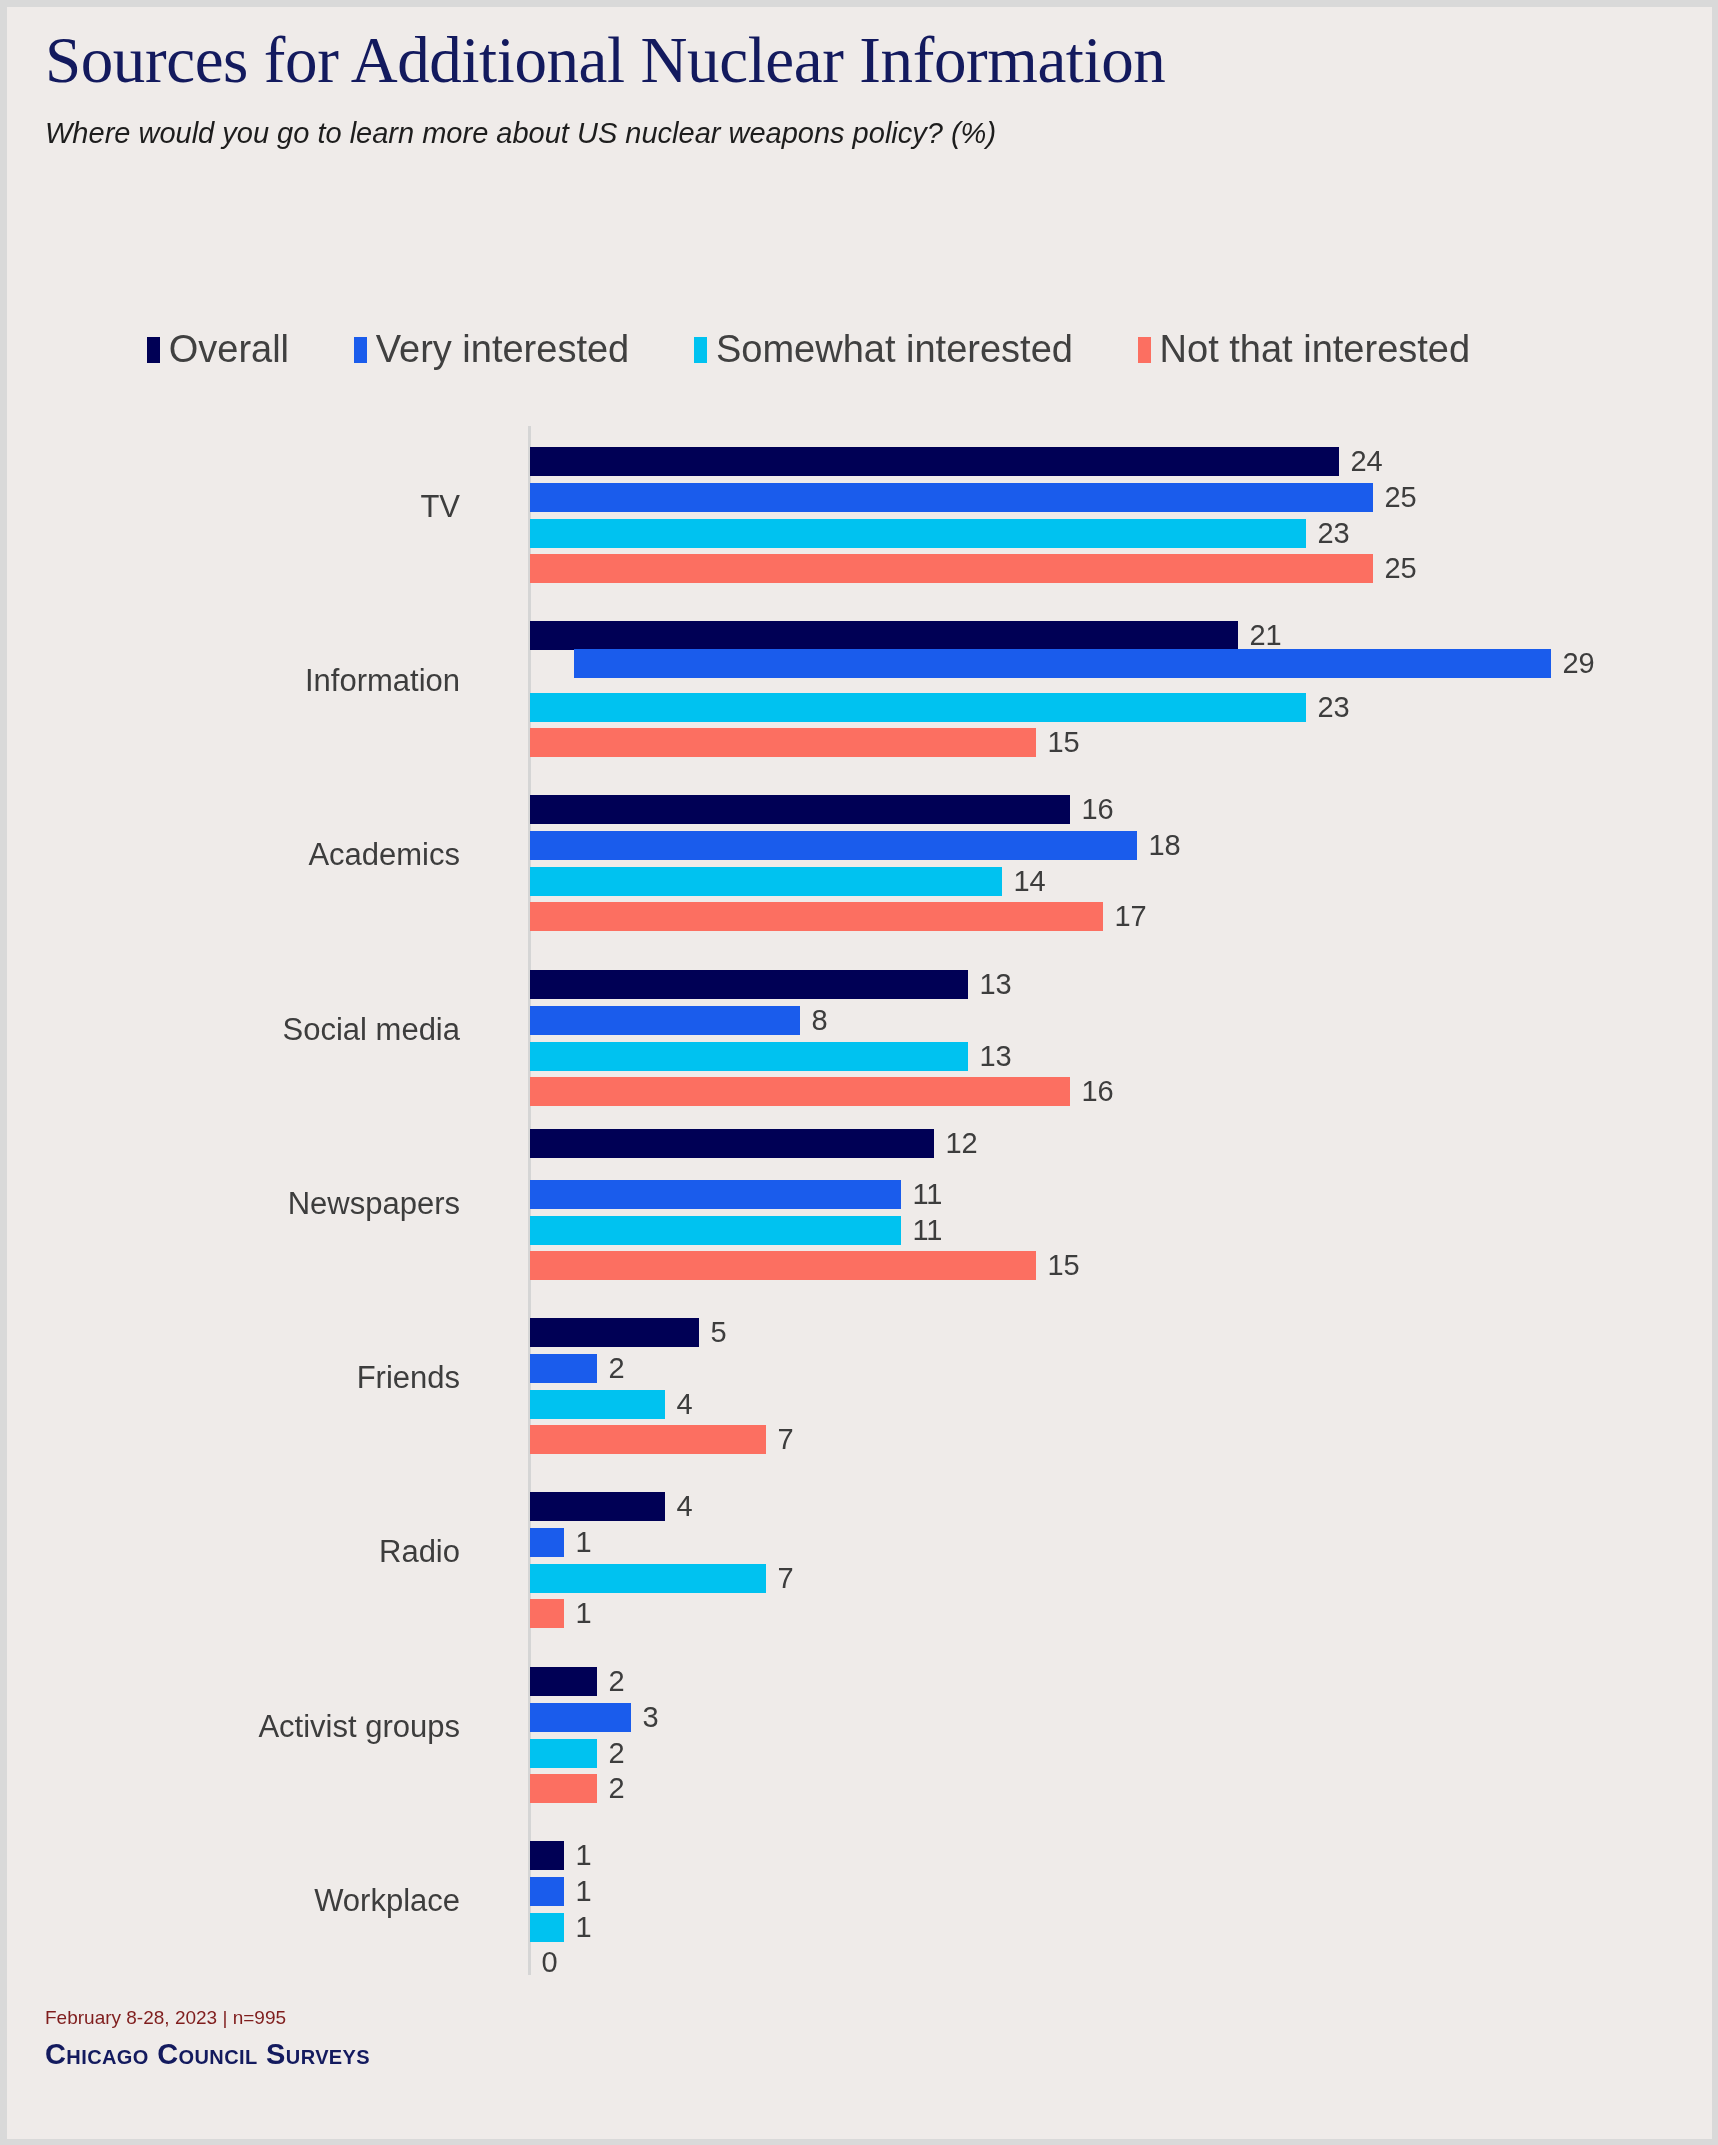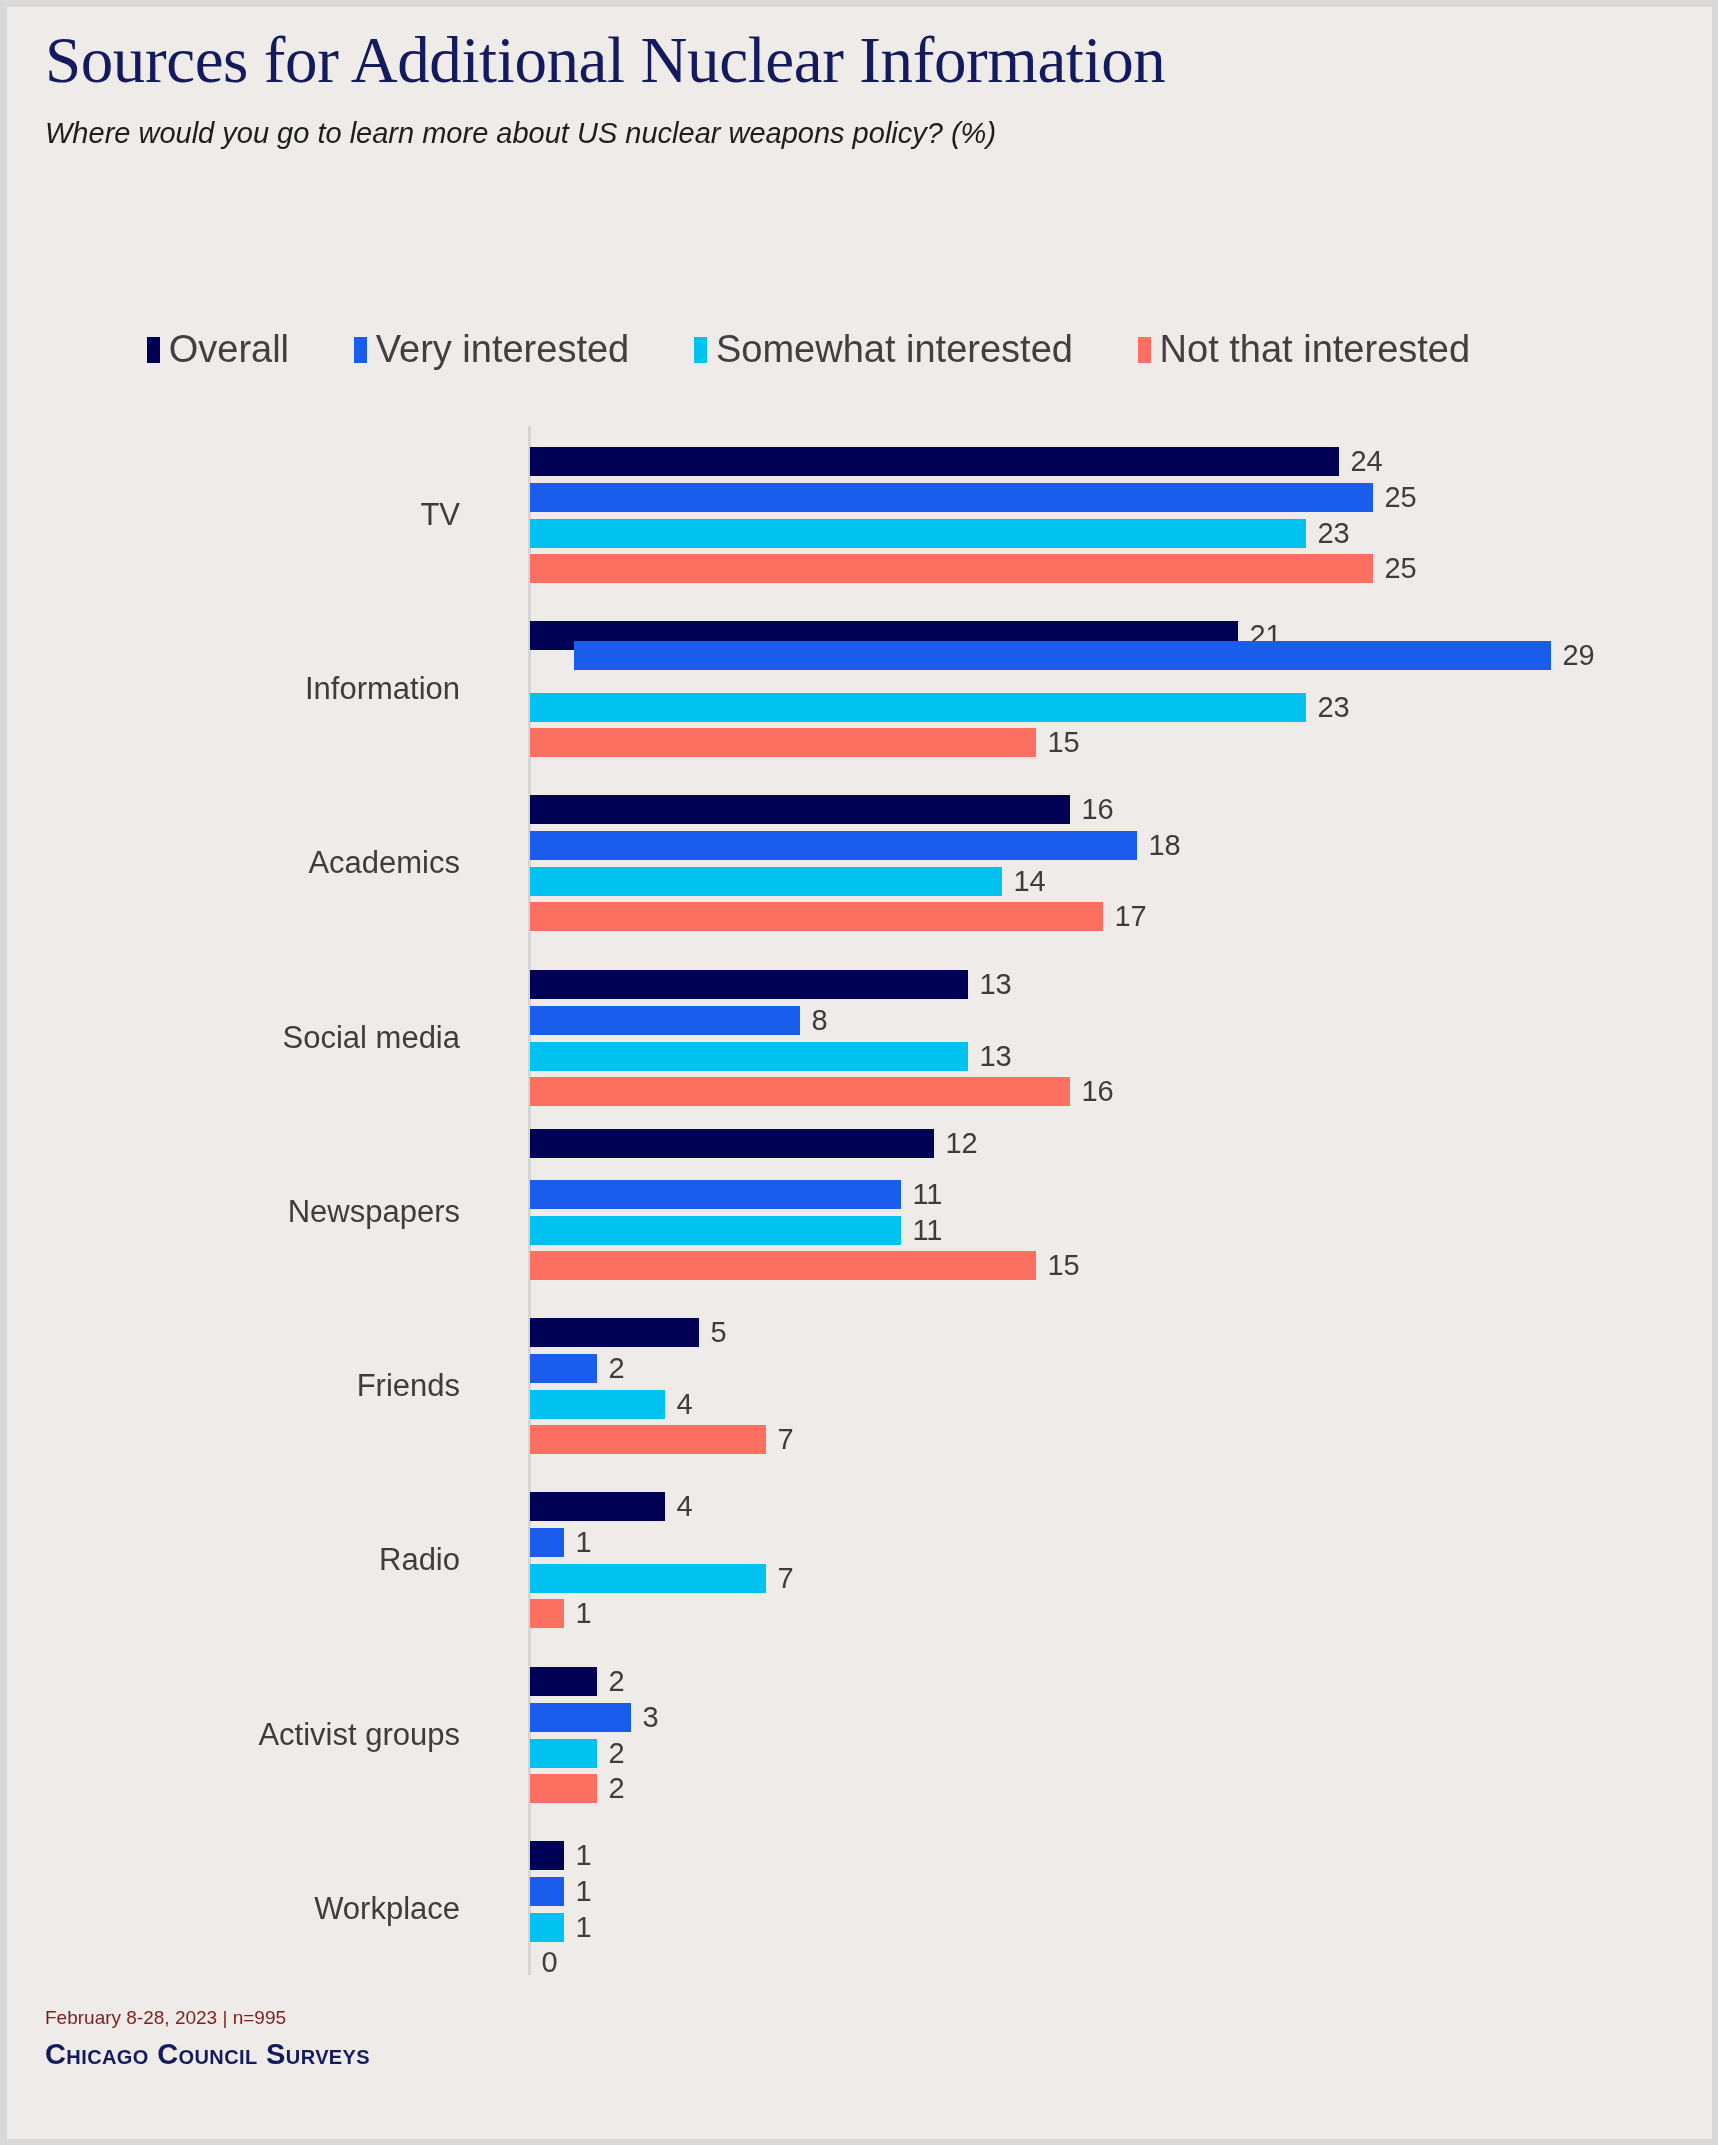--- a/index.html
+++ b/index.html
@@ -91,21 +91,21 @@
   }
   .group {
     position: absolute;
     left: 0;
     width: 1705px;
     height: 153px;
   }
   .cat-label {
     position: absolute;
     left: 0;
-    top: 12px;
+    top: 4px;
     width: 486px;
     height: 153px;
     display: flex;
     align-items: center;
     justify-content: flex-end;
     padding-right: 33px;
     box-sizing: border-box;
     font-size: 31px;
     color: #3d3d3d;
     white-space: nowrap;
@@ -200,21 +200,21 @@
           <div class="bar" style="width: 843px; background: rgb(252, 111, 97);"></div>
           <div class="bar-value">25</div>
         </div>
       </div>
       <div class="group" style="top: 174px;">
         <div class="cat-label">Information</div>
         <div class="bar-row" style="top: 21px; text-align: center;">
           <div class="bar" style="width: 708px; background: rgb(0, 0, 85);"></div>
           <div class="bar-value">21</div>
         </div>
-        <div class="bar-row" style="top: 41px; padding-left: 44px;">
+        <div class="bar-row" style="top: 49px; padding-left: 44px;">
           <div class="bar" style="width: 977px; background: rgb(26, 92, 236);"></div>
           <div class="bar-value">29</div>
         </div>
         <div class="bar-row" style="top: 93px;">
           <div class="bar" style="width: 776px; background: rgb(0, 194, 240);"></div>
           <div class="bar-value">23</div>
         </div>
         <div class="bar-row" style="top: 128px;">
           <div class="bar" style="width: 506px; background: rgb(252, 111, 97);"></div>
           <div class="bar-value">15</div>

